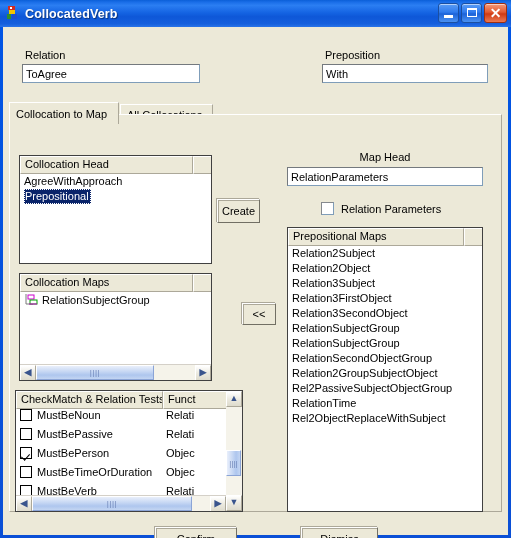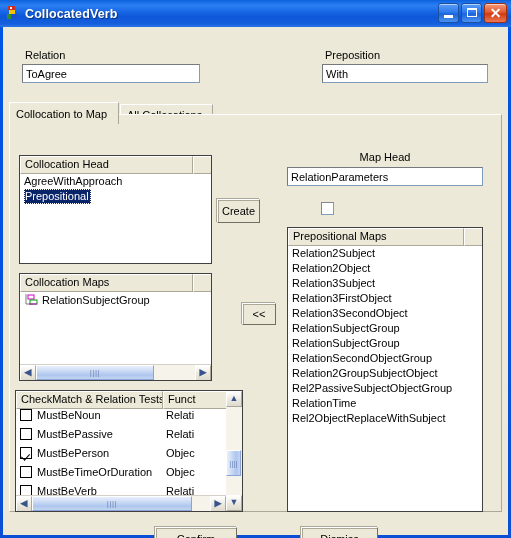--- a/index.html
+++ b/index.html
@@ -529,20 +529,21 @@
     </div>
 
     <div class="btn" style="left:214px;top:172px;width:43px;height:24px;">Create</div>
     <div class="btn" style="left:239px;top:276px;width:34px;height:22px;">&lt;&lt;</div>
 
     <div class="centerlabel" style="left:284px;top:124px;width:196px;">Map Head</div>
     <div class="textbox" style="left:284px;top:140px;width:196px;height:19px;">RelationParameters</div>
 
     <div class="formcheck" style="left:318px;top:175px;">
       <span class="box"></span>
+      <span>Relation Parameters</span>
     </div>
 
     <div class="listview" style="left:284px;top:200px;width:196px;height:285px;">
       <div class="lv-header">
         <div class="lv-col" style="width:176px;">Prepositional Maps</div>
         <div class="lv-col" style="width:20px;"></div>
       </div>
       <div class="lv-body" style="height:265px;">
         <div class="lv-row">
             <span class="rowtext">Relation2Subject</span>

